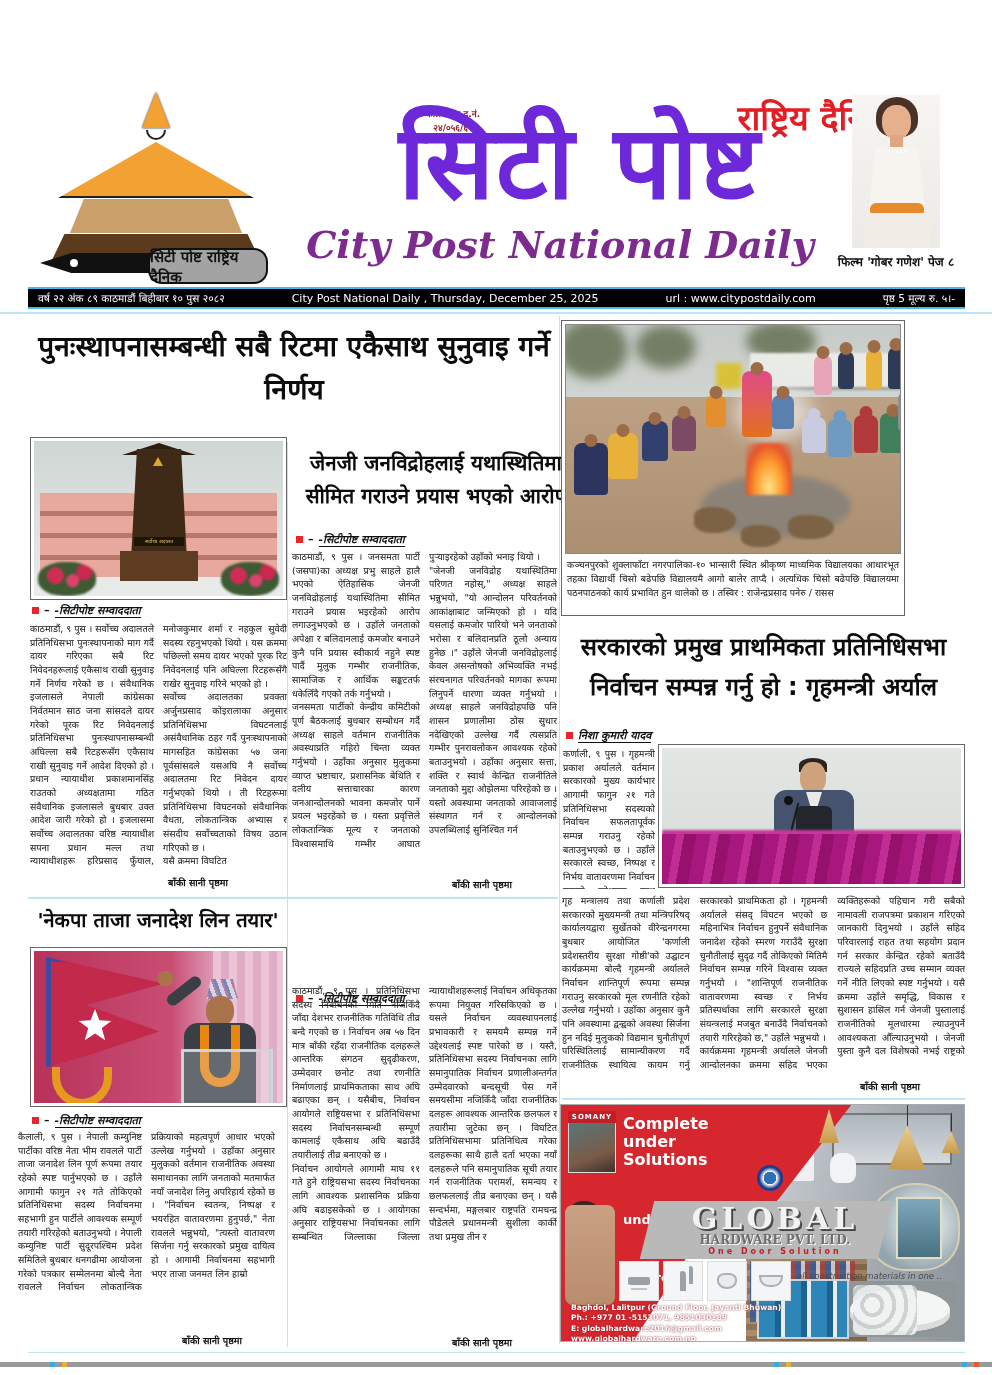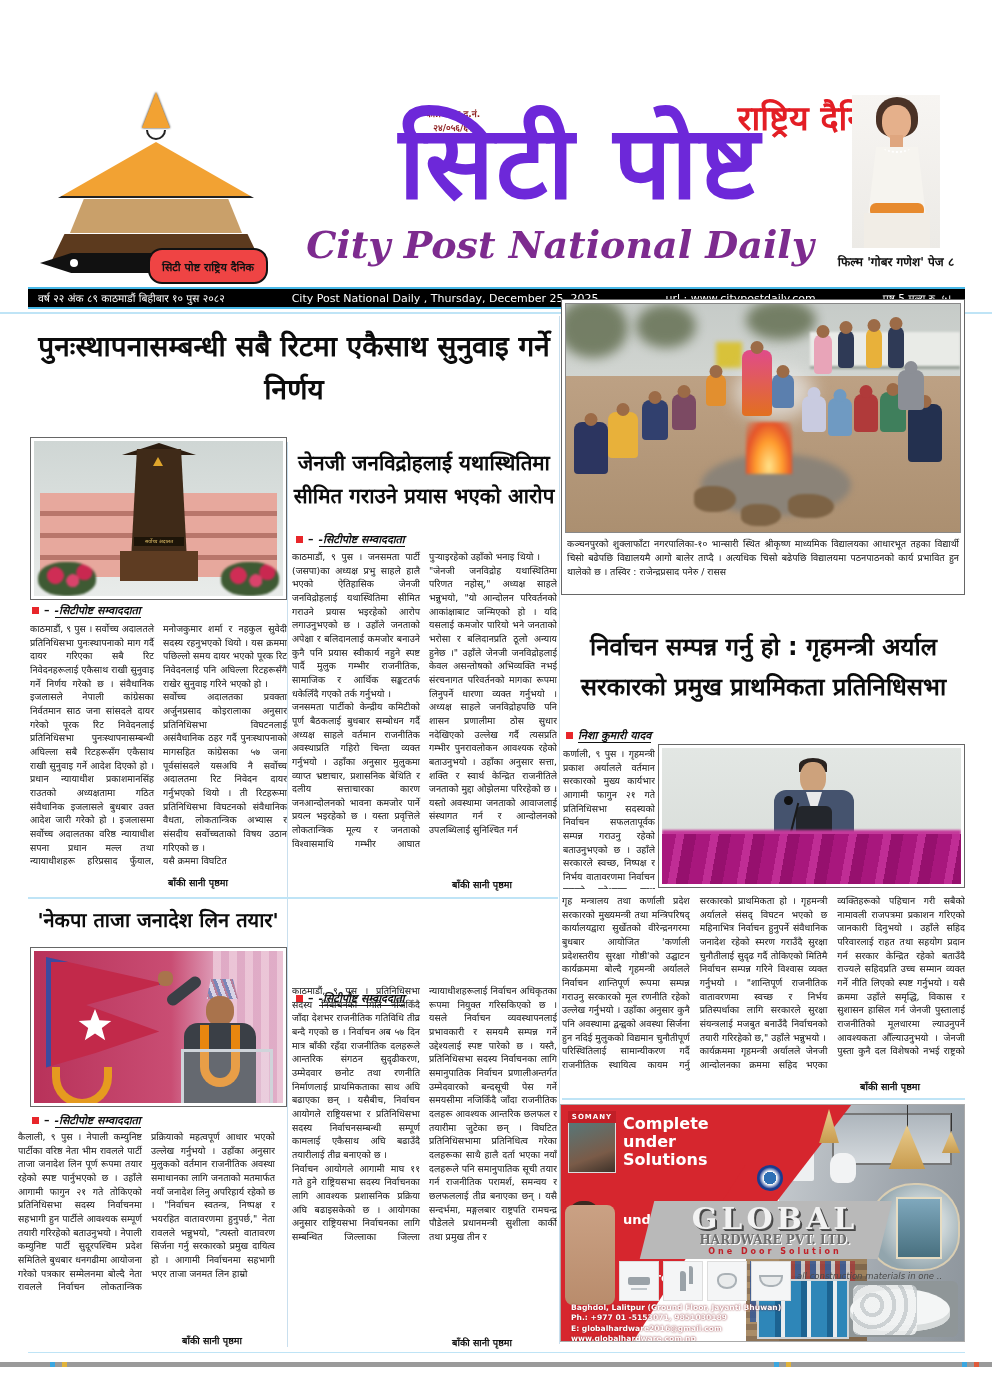--- a/index.html
+++ b/index.html
@@ -11,21 +11,21 @@
 
   
   #logo { left:40px; top:92px; width:225px; height:182px; }
   .pagoda-spire { position:absolute; left:102px; top:0; width:0; height:0; border-left:14px solid transparent; border-right:14px solid transparent; border-bottom:36px solid #f2a233; filter:drop-shadow(0 0 1px #222); }
   .pagoda-crescent { position:absolute; left:106px; top:38px; width:20px; height:10px; border:2px solid #222; border-top:none; border-radius:0 0 20px 20px; background:#fff; }
   .pagoda-roof { position:absolute; left:18px; top:50px; width:196px; height:56px; background:#f2a233; clip-path:polygon(50% 0,100% 100%,0 100%); border-bottom:2px solid #222; filter:drop-shadow(0 1px 1px #222); }
   .pagoda-mid { position:absolute; left:30px; top:107px; width:172px; height:34px; background:#c9a06a; clip-path:polygon(8% 0,92% 0,100% 100%,0 100%); filter:drop-shadow(0 1px 1px #222); }
   .pagoda-base { position:absolute; left:12px; top:142px; width:208px; height:26px; background:#5c3a1e; clip-path:polygon(6% 0,94% 0,100% 100%,0 100%); }
   .pen-nib { position:absolute; left:0px; top:158px; width:120px; height:26px; background:#111; clip-path:polygon(0 50%,26% 12%,100% 12%,100% 88%,26% 88%); }
   .pen-dot { position:absolute; left:30px; top:167px; width:8px; height:8px; background:#fff; border-radius:50%; }
-  .logo-badge { position:absolute; left:108px; top:156px; width:120px; height:36px; border:2px solid #111; border-radius:14px; background:#ef4444; display:flex; align-items:center; justify-content:center; font-size:11px; font-weight:bold; color:#111; }
+  .logo-badge { position:absolute; left:108px; top:156px; width:120px; height:36px; border:2px solid #111; border-radius:14px; background:#a3a3a3; display:flex; align-items:center; justify-content:center; font-size:15px; font-weight:bold; color:#111; }
 
   #regno { left:398px; top:108px; width:110px; text-align:center; color:#8d1f1f; font-size:9px; font-weight:bold; line-height:1.5; }
   #tagline-top { left:700px; top:94px; width:230px; text-align:center; color:#e31e25; font-size:34px; font-weight:800; }
   #title-np { left:295px; top:102px; width:570px; text-align:center; color:#6d28d9; font-size:102px; font-weight:800; line-height:1.2; letter-spacing:2px; }
   #title-en { left:290px; top:222px; width:540px; text-align:center; color:#7d2b8f; font-size:38px; font-weight:bold; font-style:italic; font-family:"DejaVu Serif","Liberation Serif",serif; }
 
   #promo-photo { left:852px; top:95px; width:88px; height:153px; background:linear-gradient(#f7f5f2,#eceae6); overflow:hidden; }
   .promo-hair { position:absolute; left:24px; top:2px; width:42px; height:40px; background:#4a3226; border-radius:50% 50% 40% 40%; }
   .promo-face { position:absolute; left:30px; top:10px; width:29px; height:34px; background:#e5b08b; border-radius:46%; }
   .promo-neck { position:absolute; left:38px; top:40px; width:13px; height:12px; background:#dfa67f; }
@@ -47,21 +47,21 @@
   .hline { height:2px; background:#bfe4f6; }
   #hline-left { left:28px; top:897px; width:530px; }
   #hline-right { left:562px; top:1098px; width:403px; }
   #hline-bottom { left:28px; top:1352px; width:937px; height:1px; }
   #bottom-bar { left:0; top:1362px; width:992px; height:5px; background:#9a9a9a; }
   .speck { position:absolute; top:0; width:5px; height:5px; }
 
   
   .headline { font-weight:800; color:#0c0c0c; text-align:center; font-family:"DejaVu Sans","Liberation Sans",sans-serif; }
   #lead-headline { left:30px; top:325px; width:528px; font-size:28px; line-height:1.55; }
-  #genz-headline { left:292px; top:447px; width:264px; font-size:20.5px; line-height:1.6; }
+  #genz-headline { left:304px; top:447px; width:264px; font-size:20.5px; line-height:1.6; }
   #hm-headline { left:562px; top:628px; width:403px; font-size:24px; line-height:1.65; }
   #necpa-headline { left:30px; top:906px; width:256px; font-size:20px; line-height:1.4; }
   #elec-headline { left:292px; top:905px; width:264px; font-size:20.5px; line-height:1.7; }
 
   .byline { display:flex; align-items:center; gap:5px; font-size:11px; font-weight:bold; color:#111; }
   .byline .sq { width:7px; height:7px; background:#e8262a; display:inline-block; flex:none; }
   .byline .txt { font-style:italic; border-bottom:1px solid #111; }
   #lead-byline { left:32px; top:602px; }
   #genz-byline { left:296px; top:531px; }
   #hm-byline { left:566px; top:727px; }
@@ -77,21 +77,21 @@
   #hm-body { left:562px; top:894px; width:403px; height:185px; }
   #necpa-body { left:18px; top:1130px; width:257px; height:200px; }
   #elec-body { left:292px; top:984px; width:265px; height:325px; }
   .continued { position:absolute; font-size:9.5px; font-weight:bold; color:#111; }
 
   
   .photo-frame { border:1px solid #666; background:#fff; padding:3px; }
   .photo { position:relative; overflow:hidden; width:100%; height:100%; }
 
   
-  #fire-box { left:561px; top:299px; width:404px; height:296px; }
+  #fire-box { left:561px; top:320px; width:344px; height:296px; }
   #fire-photo-wrap { width:100%; height:230px; border:1px solid #888; }
   .fire-sky { position:absolute; inset:0; background:linear-gradient(#c6cbc8,#d9dcd7 55%,#cbc2b2 60%); }
   .fire-tree { position:absolute; background:#5f6b4c; border-radius:50%; filter:blur(6px); opacity:.8; }
   .fire-bldg { position:absolute; right:0; top:28px; width:150px; height:34px; background:#e9ebe7; box-shadow:0 3px 0 #9aa29a; filter:blur(1px); }
   .fire-yellow { position:absolute; left:150px; top:38px; width:26px; height:26px; background:#d8c23a; filter:blur(2px); }
   .fire-ground { position:absolute; left:0; top:72px; width:100%; height:158px; background:linear-gradient(#bda184,#ab8f70); }
   .fire-ash { position:absolute; left:135px; top:150px; width:150px; height:62px; background:#8b8378; border-radius:50%; filter:blur(3px); }
   .fire-leaf { position:absolute; background:#7d6345; border-radius:40% 60% 55% 45%; filter:blur(1px); }
   .fire-flame { position:absolute; left:180px; top:118px; width:46px; height:52px; background:radial-gradient(ellipse at 50% 85%, #ffe28a 0%, #ff9c2e 40%, #e5542a 70%, rgba(229,84,42,0) 100%); filter:blur(1.5px); }
   .fire-smoke { position:absolute; left:168px; top:60px; width:80px; height:56px; background:rgba(230,230,228,.75); border-radius:50%; filter:blur(9px); }
@@ -306,22 +306,22 @@
       <div class="kid" style="left:140px;top:70px;width:20px;height:32px;background:#e28f2f"></div>
       <div class="kid" style="left:248px;top:30px;width:18px;height:40px;background:#e8a4b8"></div>
       <div class="kid" style="left:272px;top:26px;width:16px;height:38px;background:#2f3a56"></div>
       <div class="kid" style="left:300px;top:24px;width:16px;height:40px;background:#e8b13a"></div>
       <div class="kid" style="left:322px;top:22px;width:16px;height:42px;background:#2f3a56"></div>
     </div>
     <div id="fire-caption">कञ्चनपुरको शुक्लाफाँटा नगरपालिका-१० भान्सारी स्थित श्रीकृष्ण माध्यमिक विद्यालयका आधारभूत तहका विद्यार्थी चिसो बढेपछि विद्यालयमै आगो बालेर ताप्दै । अत्यधिक चिसो बढेपछि विद्यालयमा पठनपाठनको कार्य प्रभावित हुन थालेको छ । तस्विर : राजेन्द्रप्रसाद पनेरु / रासस</div>
   </div>
 
   <div class="abs headline" id="hm-headline">
+    <div>सरकारको प्रमुख प्राथमिकता प्रतिनिधिसभा</div>
     <div>निर्वाचन सम्पन्न गर्नु हो : गृहमन्त्री अर्याल</div>
-    <div>सरकारको प्रमुख प्राथमिकता प्रतिनिधिसभा</div>
   </div>
   <div class="abs byline" id="hm-byline">
     <span class="sq"></span>
     <span class="txt">निशा कुमारी यादव</span>
   </div>
   <div class="abs body-text" id="hm-intro">कर्णाली, ९ पुस । गृहमन्त्री प्रकाश अर्यालले वर्तमान सरकारको मुख्य कार्यभार आगामी फागुन २१ गते प्रतिनिधिसभा सदस्यको निर्वाचन सफलतापूर्वक सम्पन्न गराउनु रहेको बताउनुभएको छ । उहाँले सरकारले स्वच्छ, निष्पक्ष र निर्भय वातावरणमा निर्वाचन गराउने उद्देश्यका साथ आवश्यक सम्पूर्ण गृहकार्य तीव्र रूपमा अघि बढाइरहेको बताउनुभयो ।</div>
 
   <div class="abs photo-frame" id="hm-photo-box">
     <div class="photo">
       <div class="hm-wall"></div>

